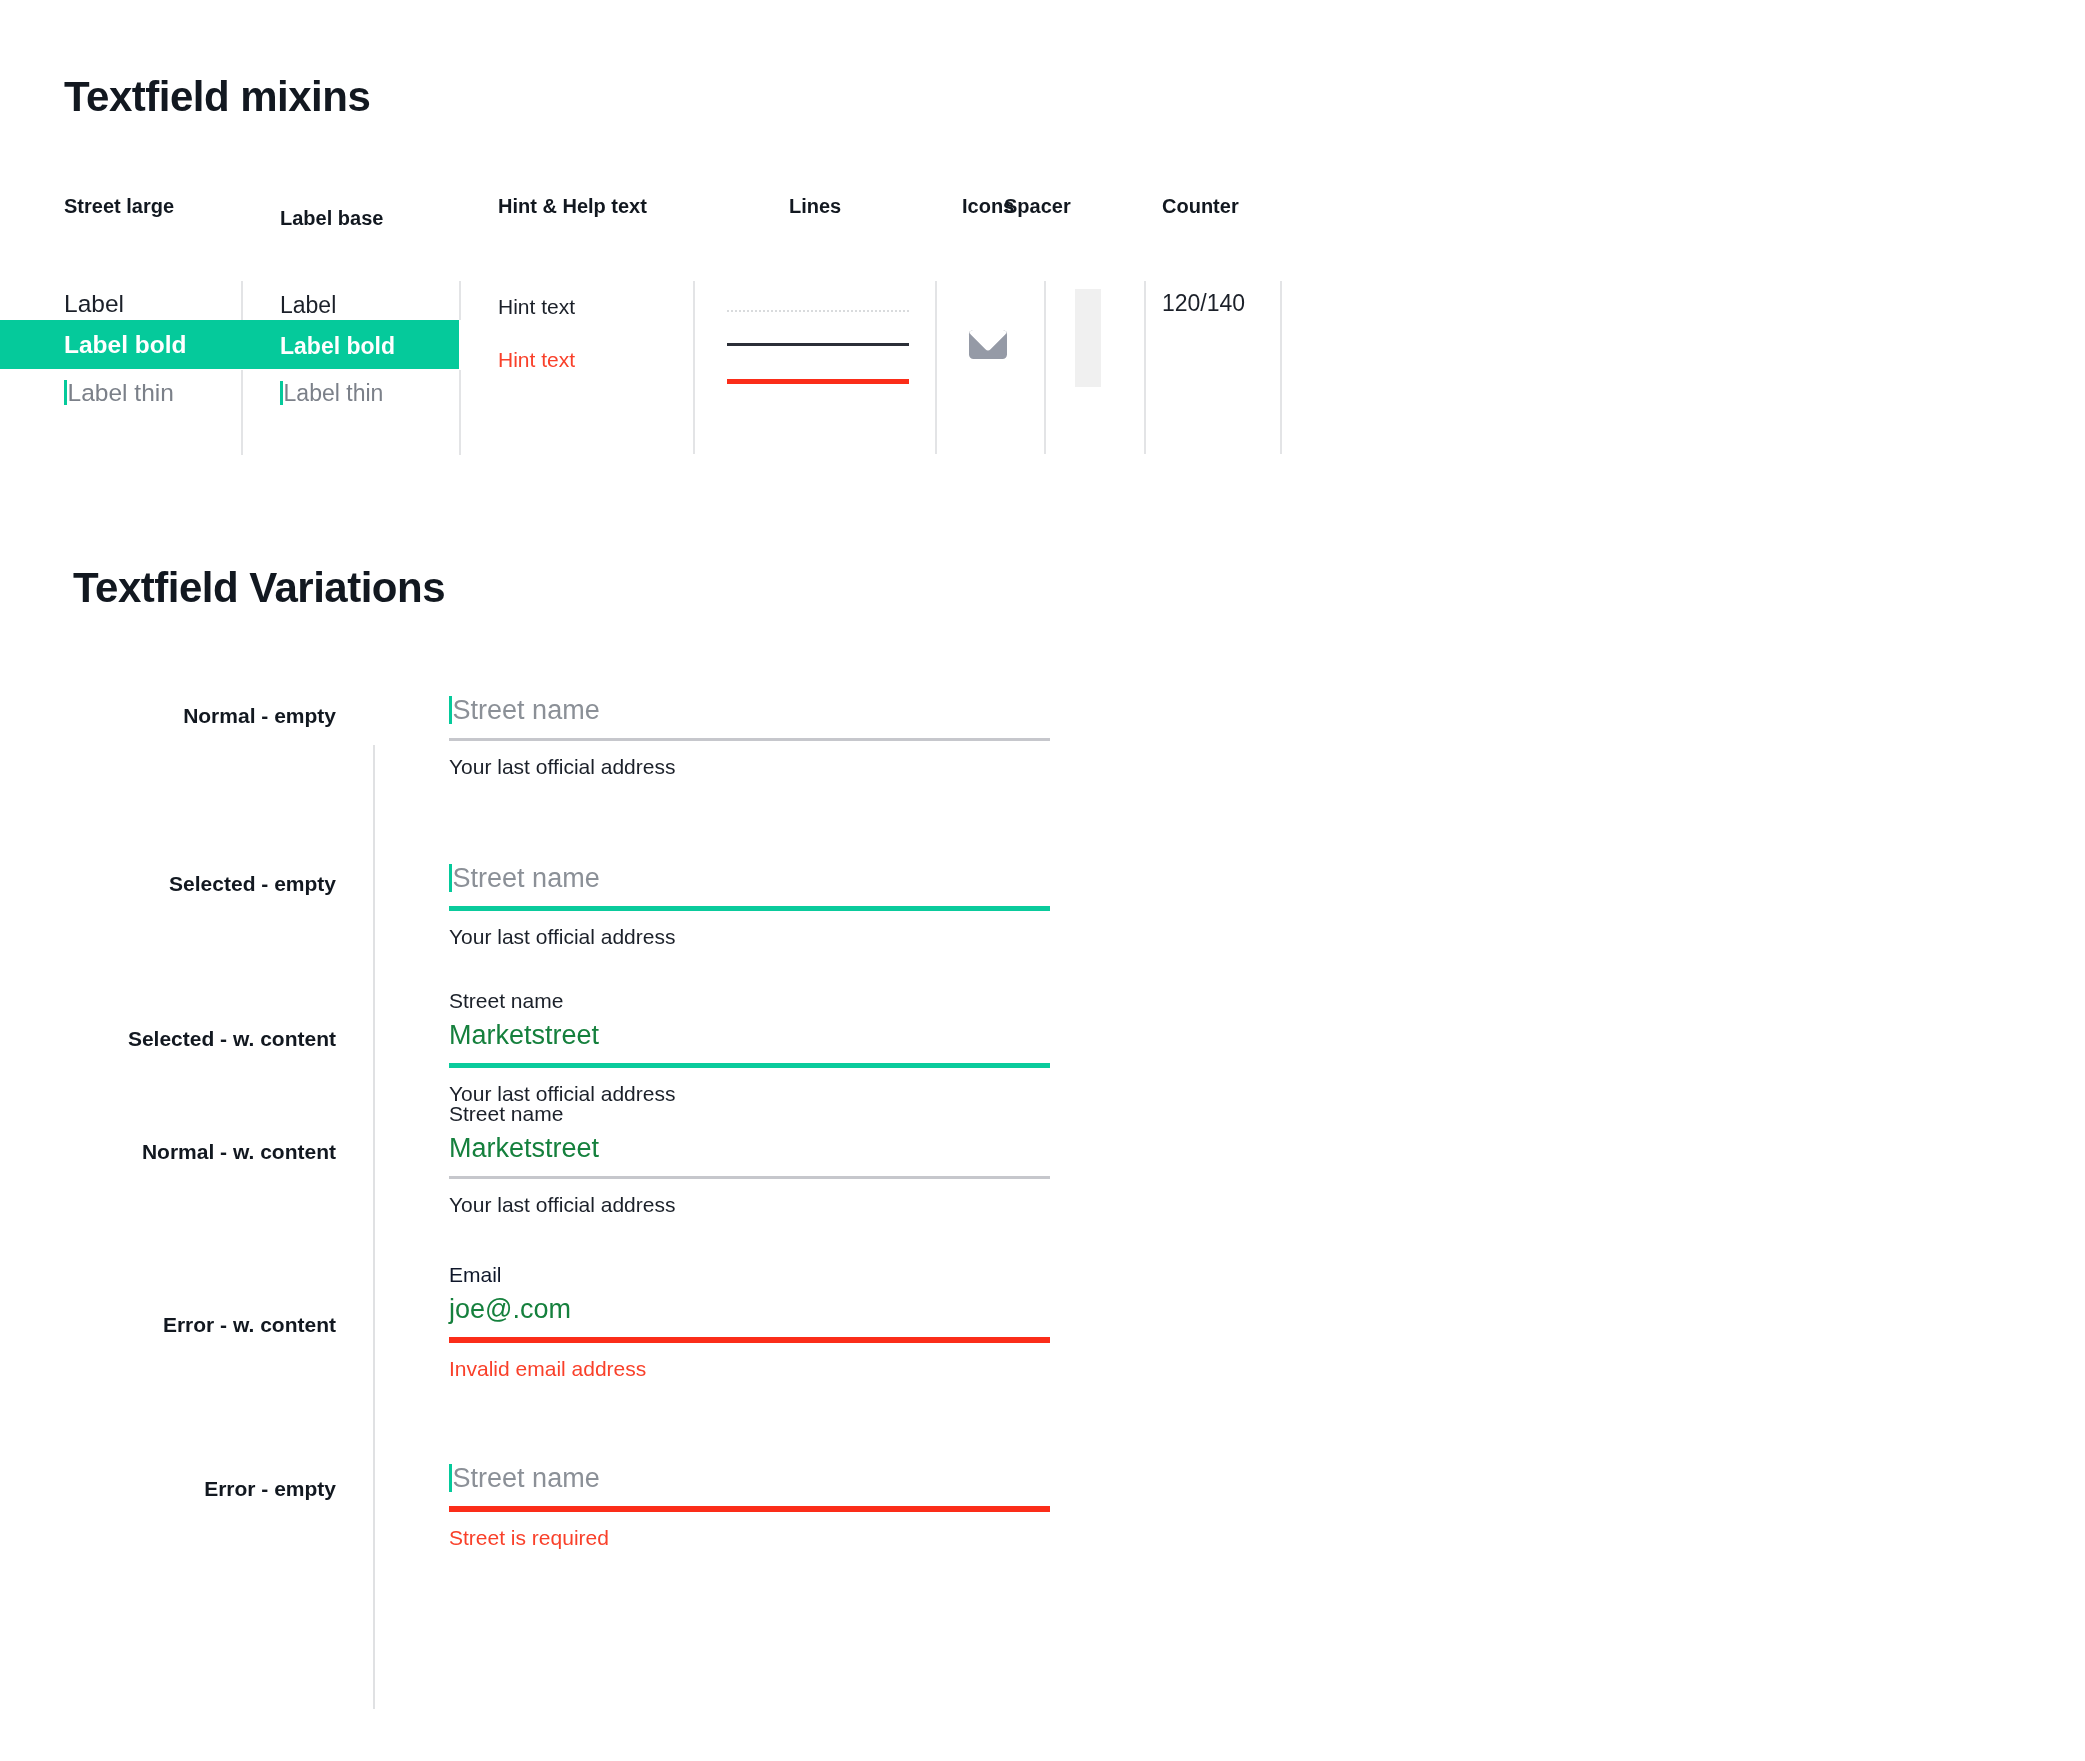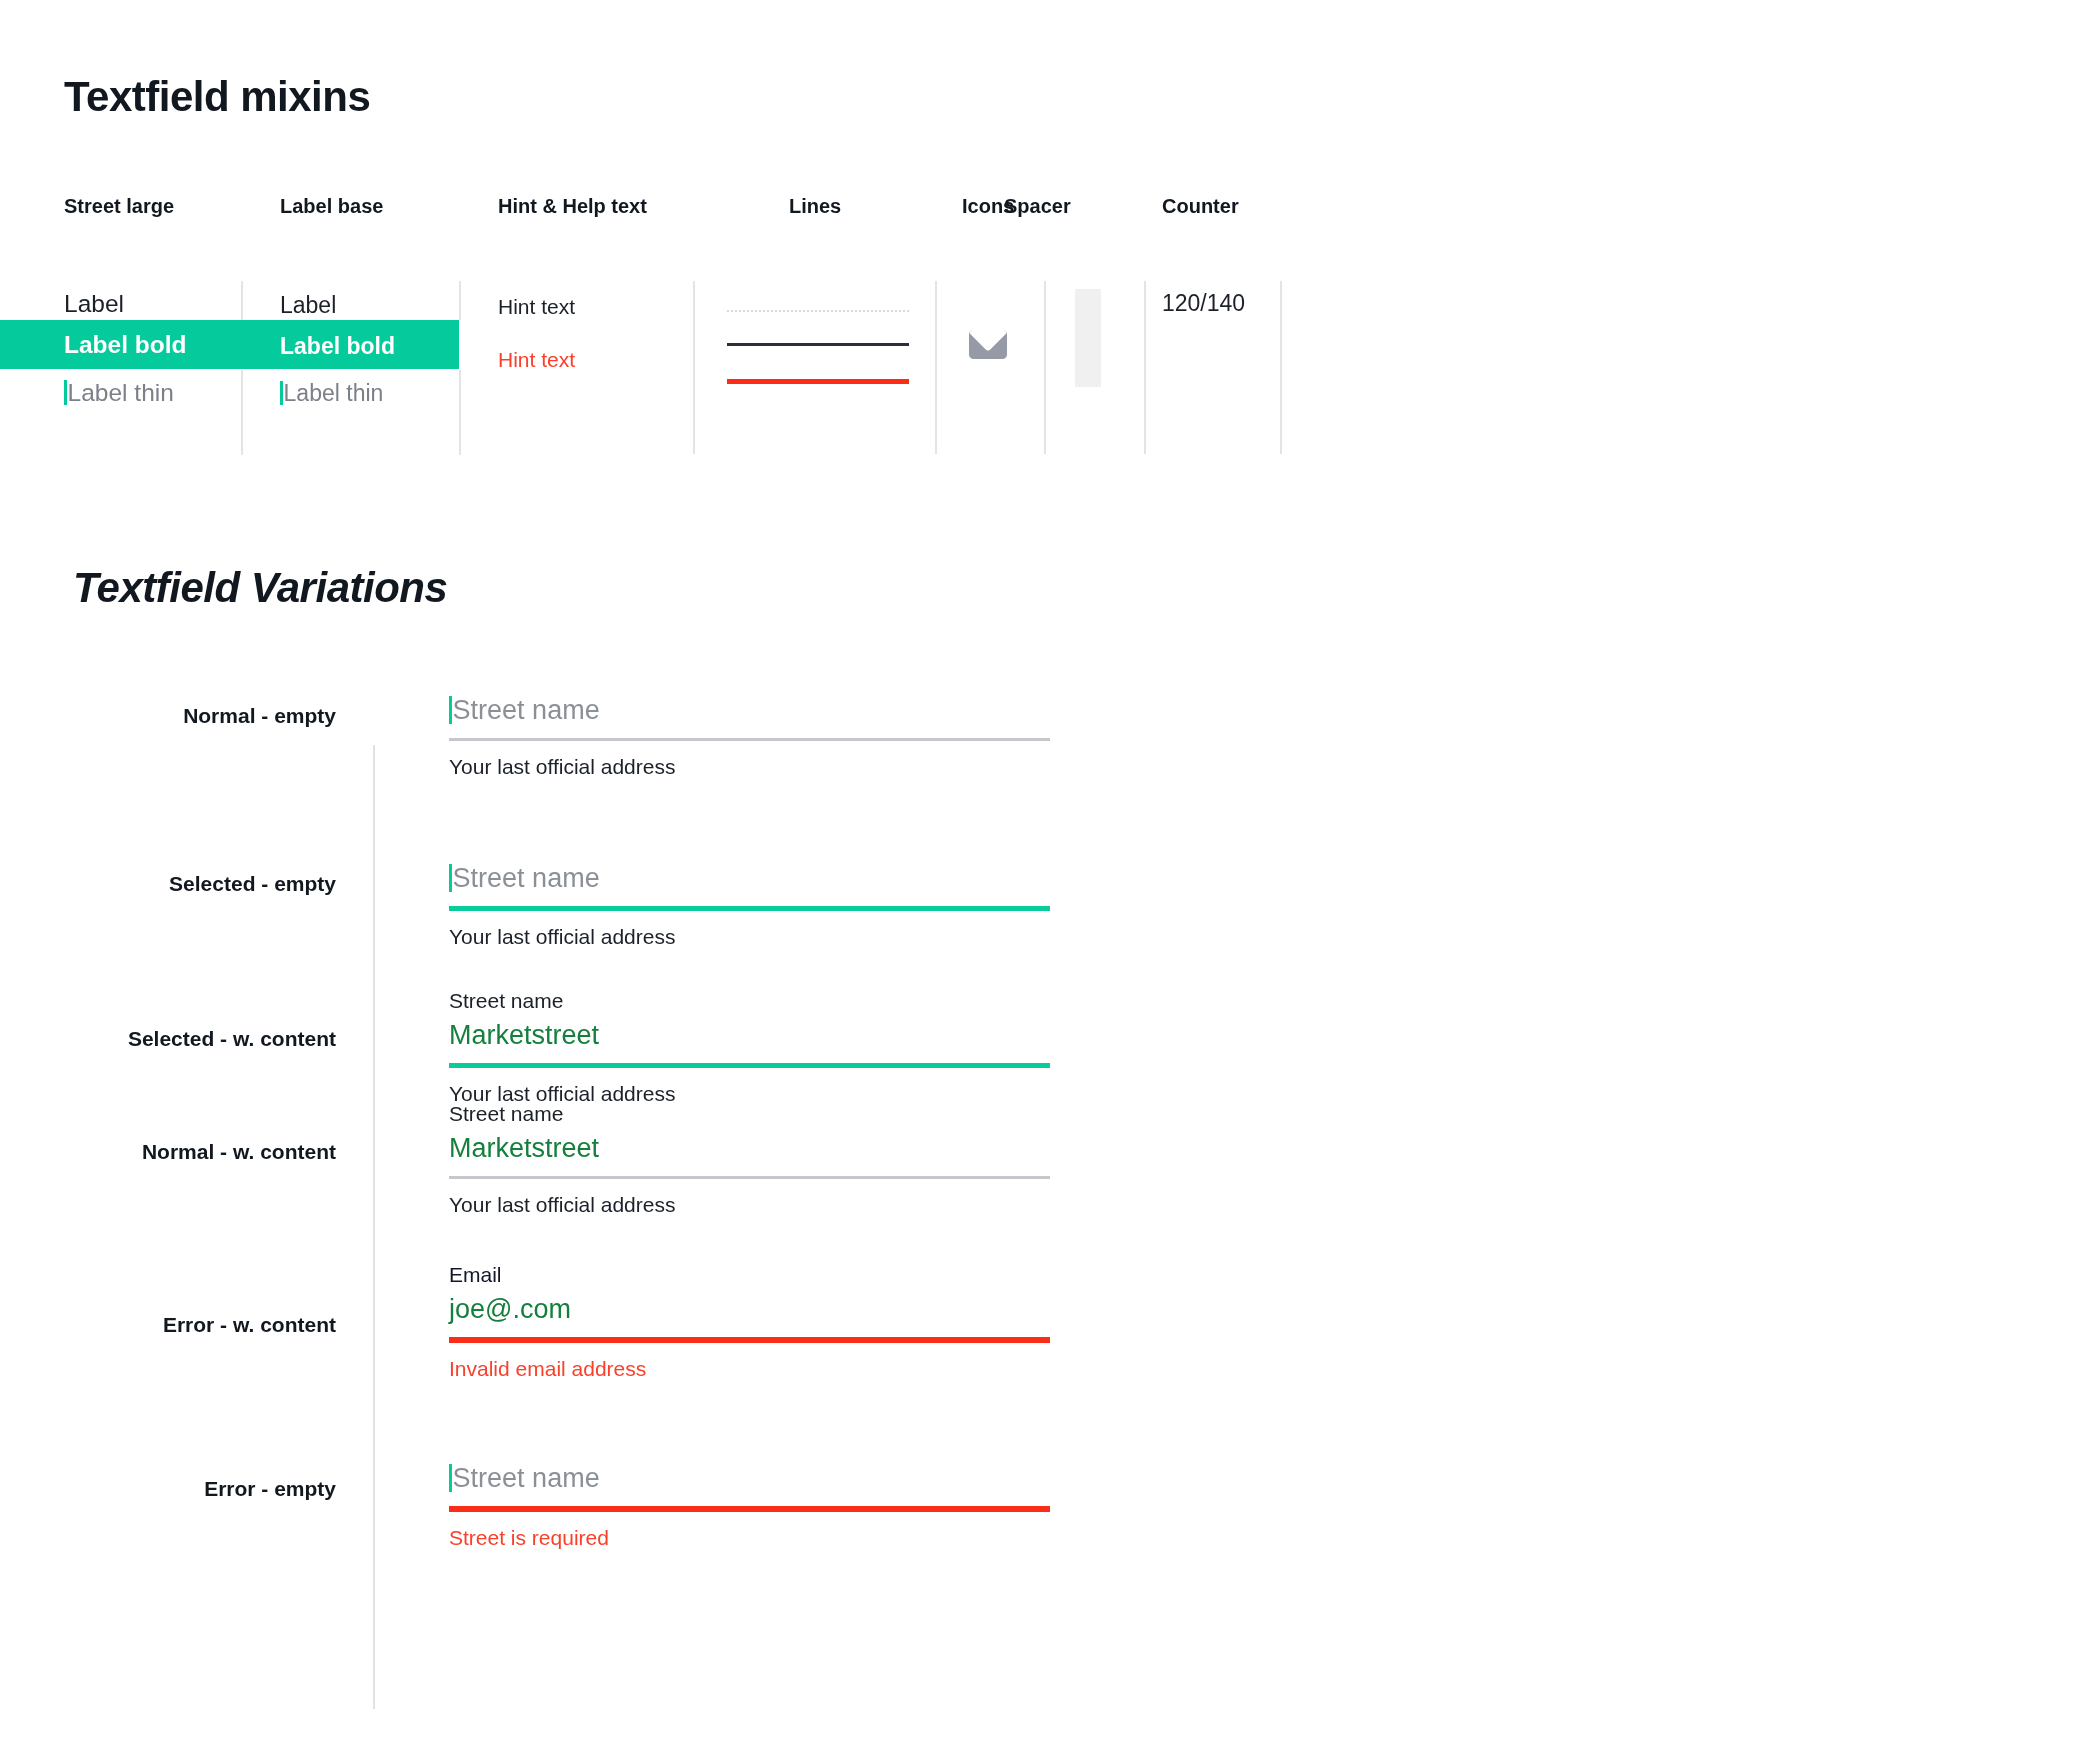--- a/index.html
+++ b/index.html
@@ -27,21 +27,20 @@
   }
   #title-mixins {
     left: 64px;
     top: 73px;
     font-size: 42px;
   }
   #title-variations {
     left: 73px;
     top: 564px;
     font-size: 42px;
-    font-style: italic;
   }
 
   
   #mixins-table {
     position: absolute;
     left: 0;
     top: 195px;
     width: 1291px;
     height: 264px;
   }
@@ -207,21 +206,21 @@
   .fld-help.error { color: #f9402a; }
 </style>
 </head>
 <body>
 
 <div class="section-title" id="title-mixins">Textfield mixins</div>
 
 <div id="mixins-table">
 
   <div class="mx-head" style="left:64px;">Street large</div>
-  <div class="mx-head" style="left:280px;">Label base</div>
+  <div class="mx-head" style="left:280px;margin-top:12px;">Label base</div>
   <div class="mx-head" style="left:498px;">Hint &amp; Help text</div>
   <div class="mx-head" style="left:789px;">Lines</div>
   <div class="mx-head" style="left:962px;">Icons</div>
   <div class="mx-head" style="left:1004px;">Spacer</div>
   <div class="mx-head" style="left:1162px;">Counter</div>
 
   <div class="green-band"></div>
 
   <div class="mx-divider" style="left:241px; top:86px;  height:39px;"></div>
   <div class="mx-divider" style="left:241px; top:175px; height:85px;"></div>

